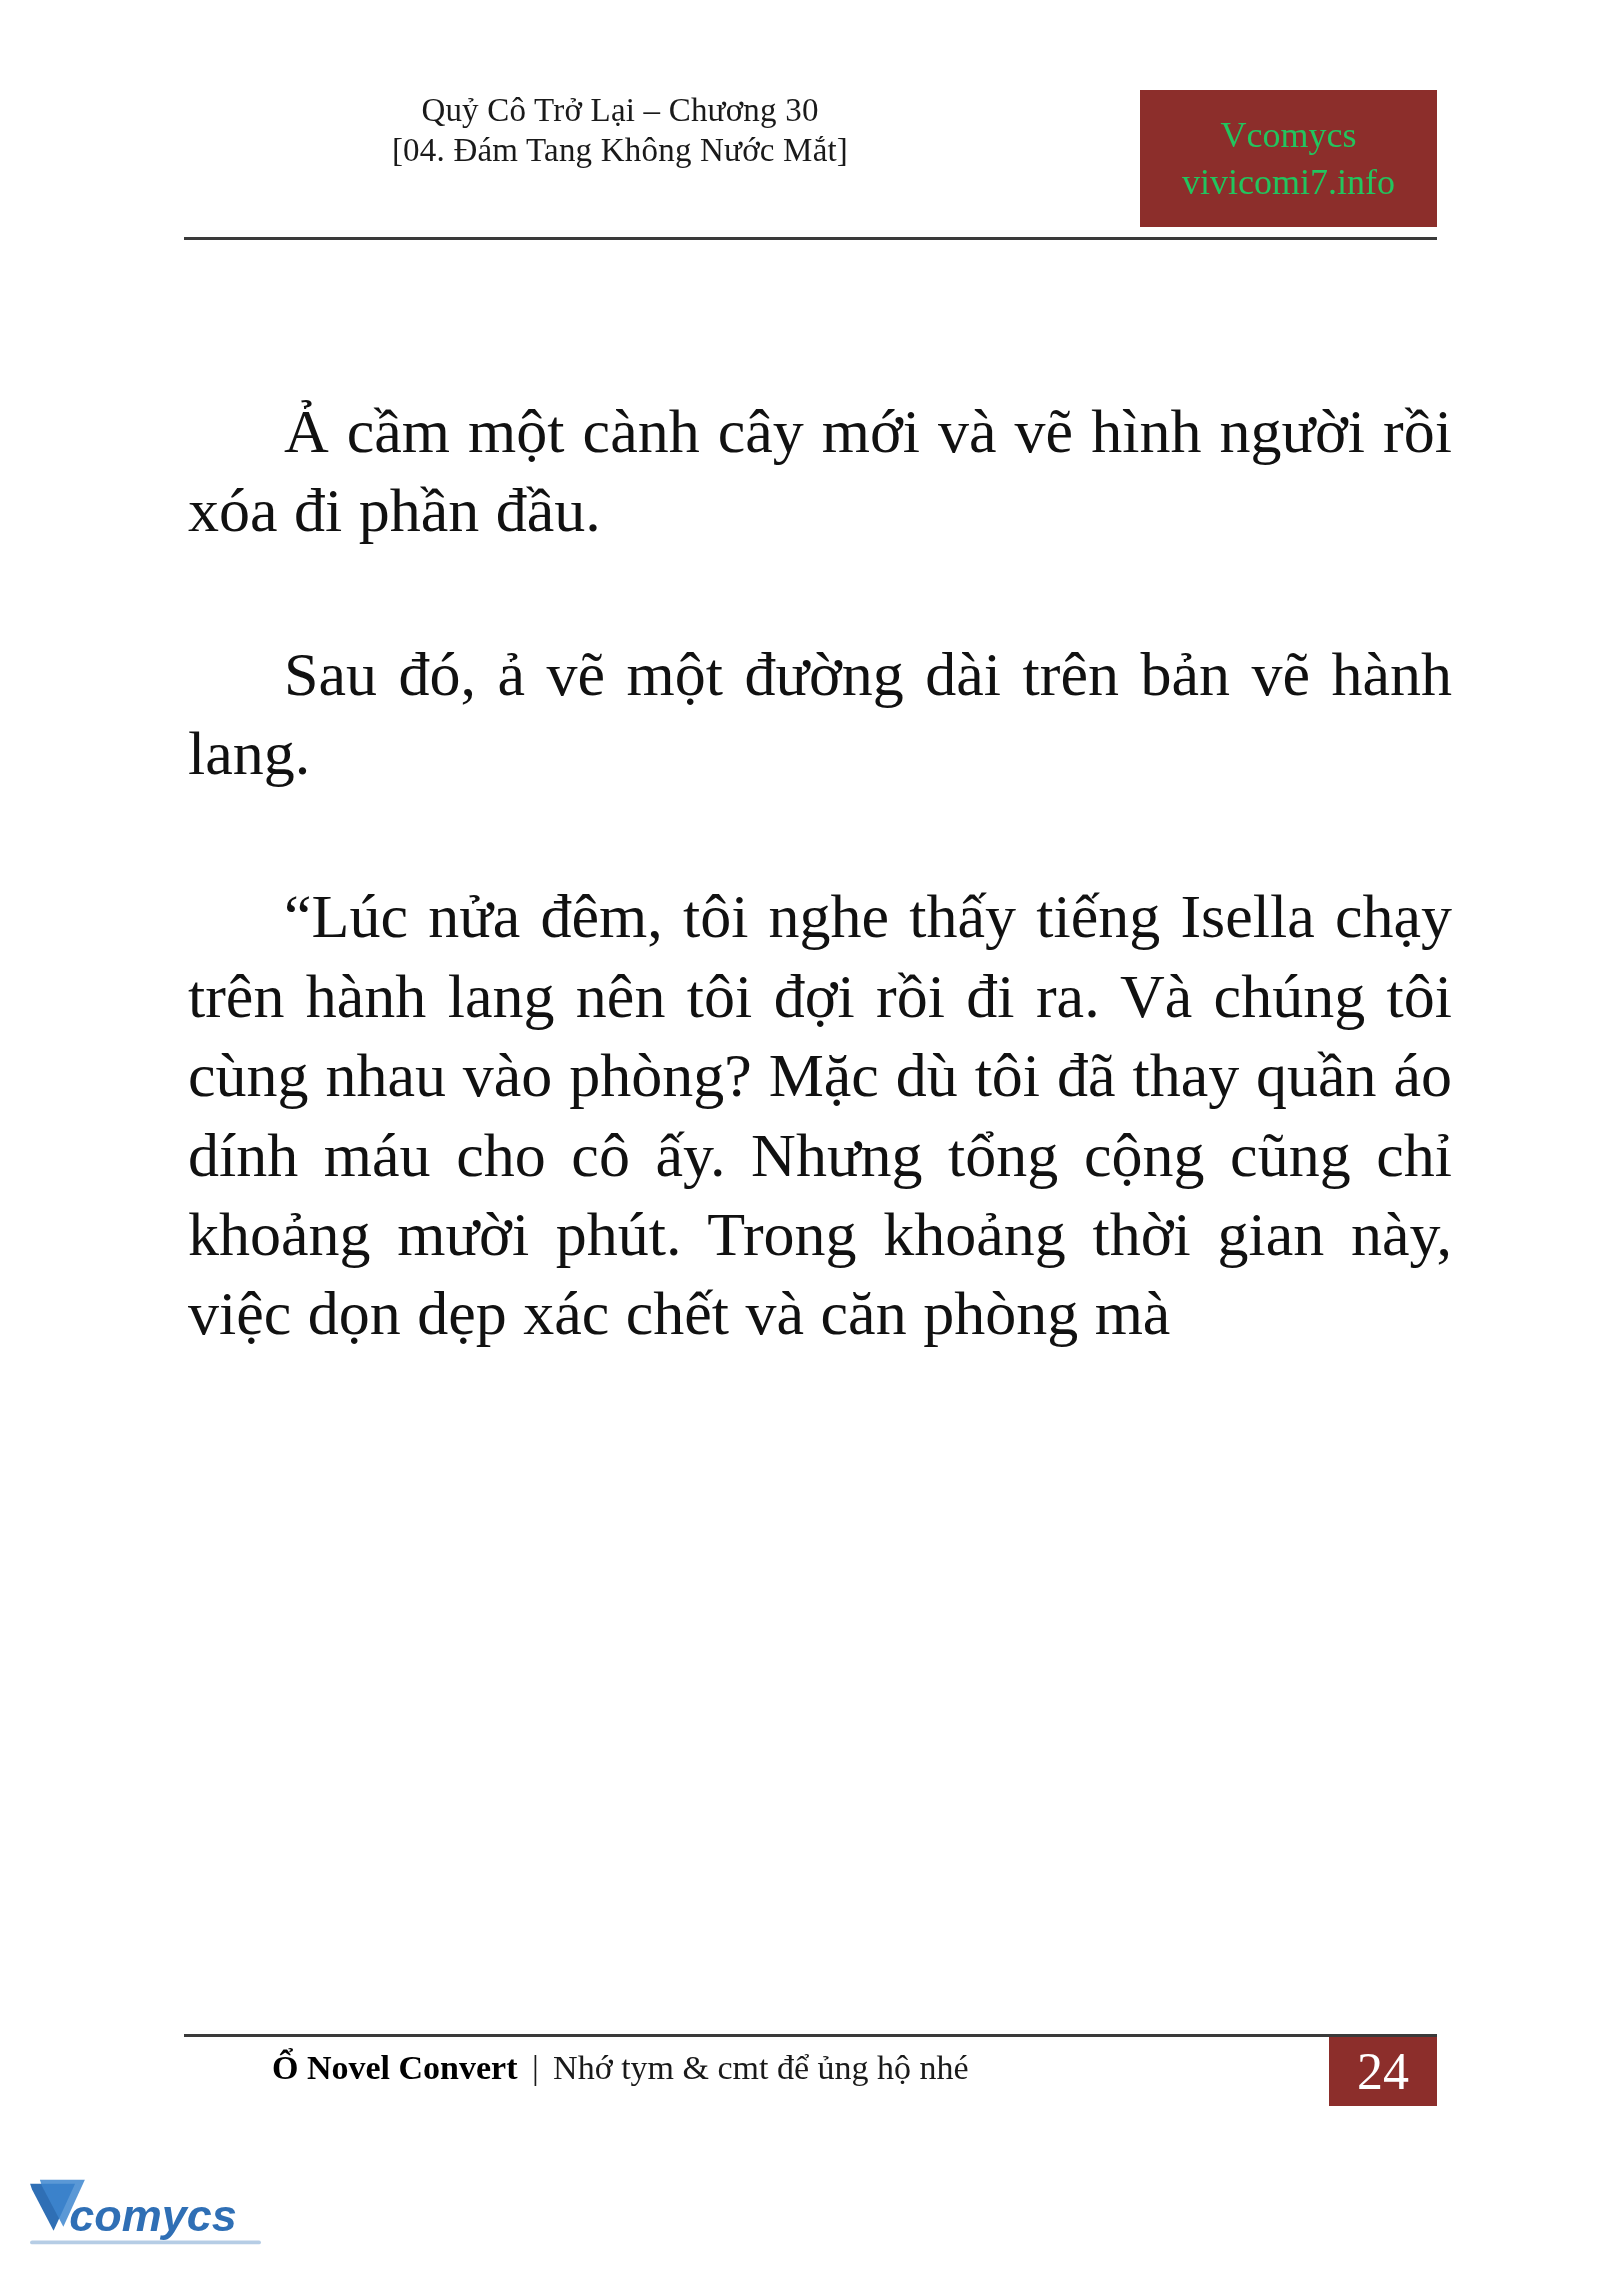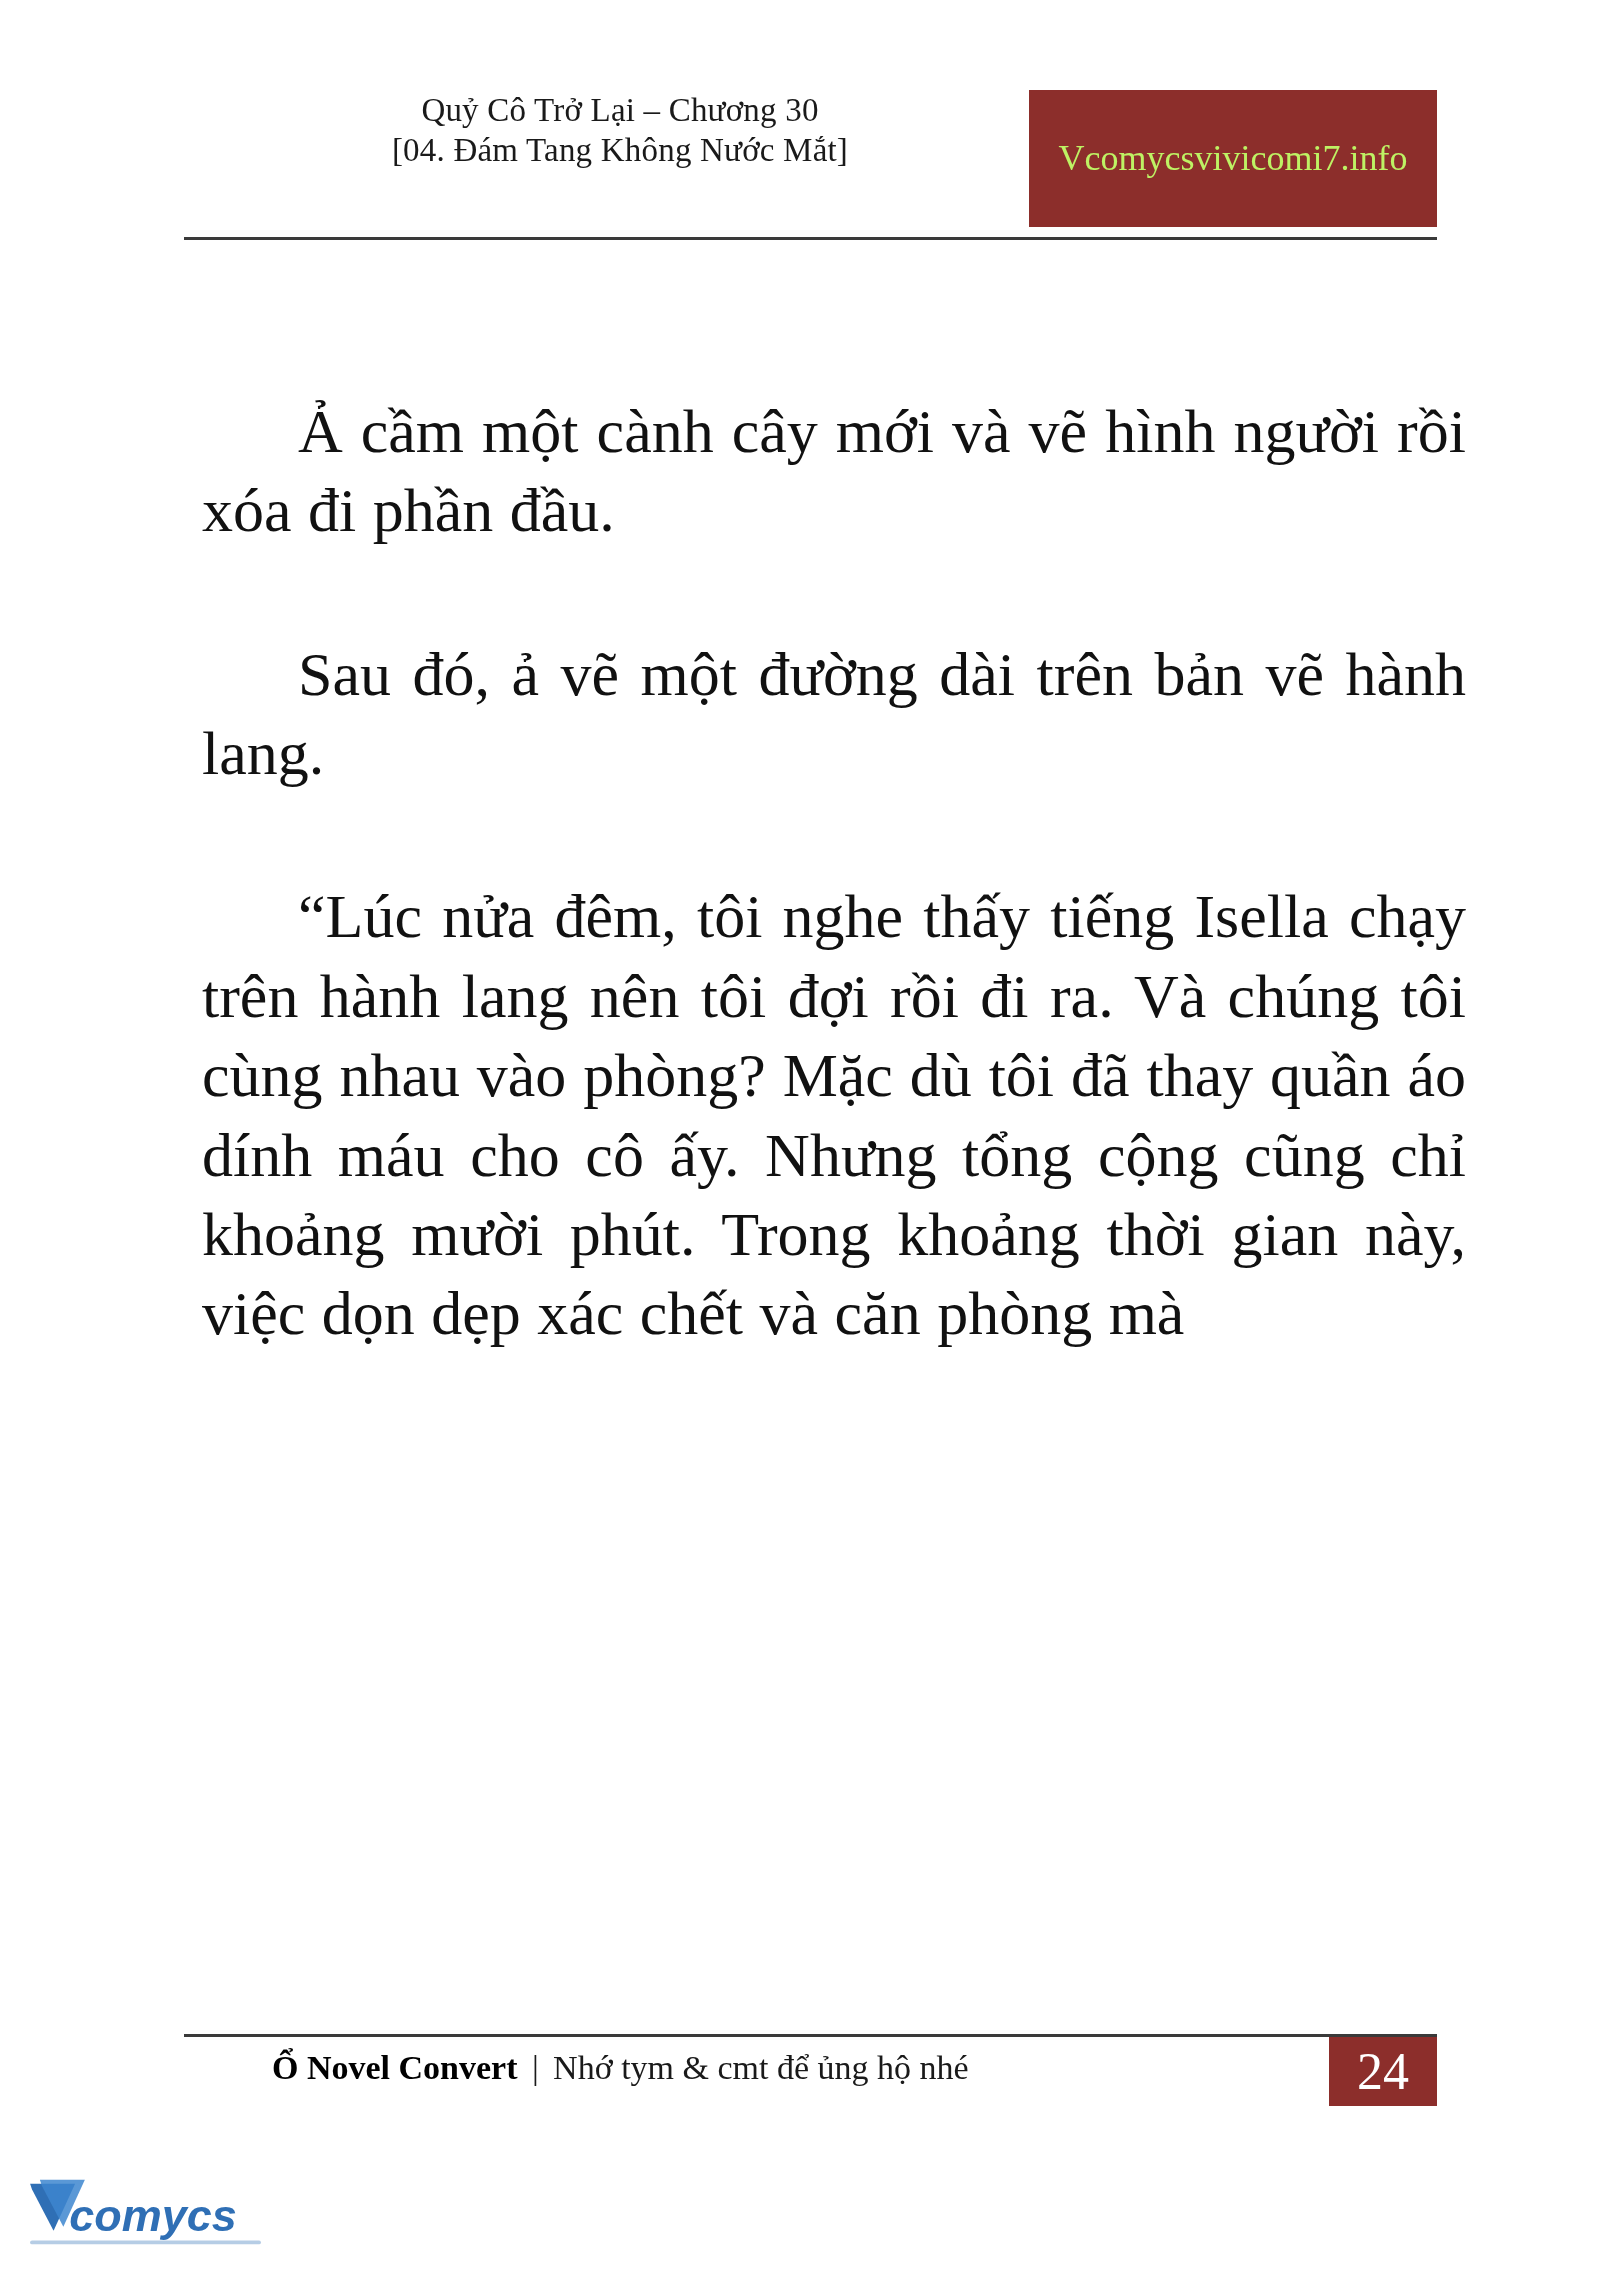--- a/index.html
+++ b/index.html
@@ -48,45 +48,45 @@
     color: #1a1a1a;
     letter-spacing: 0.2px;
   }
   .header-title .line2 {
     display: block;
   }
   .header-badge {
     position: absolute;
     right: 0;
     top: 0;
-    width: 408px;
+    width: 297px;
     height: 137px;
     background: #8c2e2b;
-    color: #bef264;
+    color: #22c55e;
     display: flex;
-    flex-direction: row;
+    flex-direction: column;
     align-items: center;
     justify-content: center;
     font-family: "Liberation Serif", serif;
     font-size: 36px;
     line-height: 1.28;
   }
   .header-rule {
     position: absolute;
     left: 184px;
     top: 237px;
     width: 1253px;
     height: 2.9px;
     background: #3a3a3a;
   }
 
   
   .content {
     position: absolute;
-    left: 202px;
+    left: 188px;
     top: 392px;
     width: 1264px;
   }
   .para {
     font-family: "Liberation Serif", serif;
     font-size: 62px;
     line-height: 1.28;
     color: #111111;
     text-align: justify;
     text-indent: 96px;

